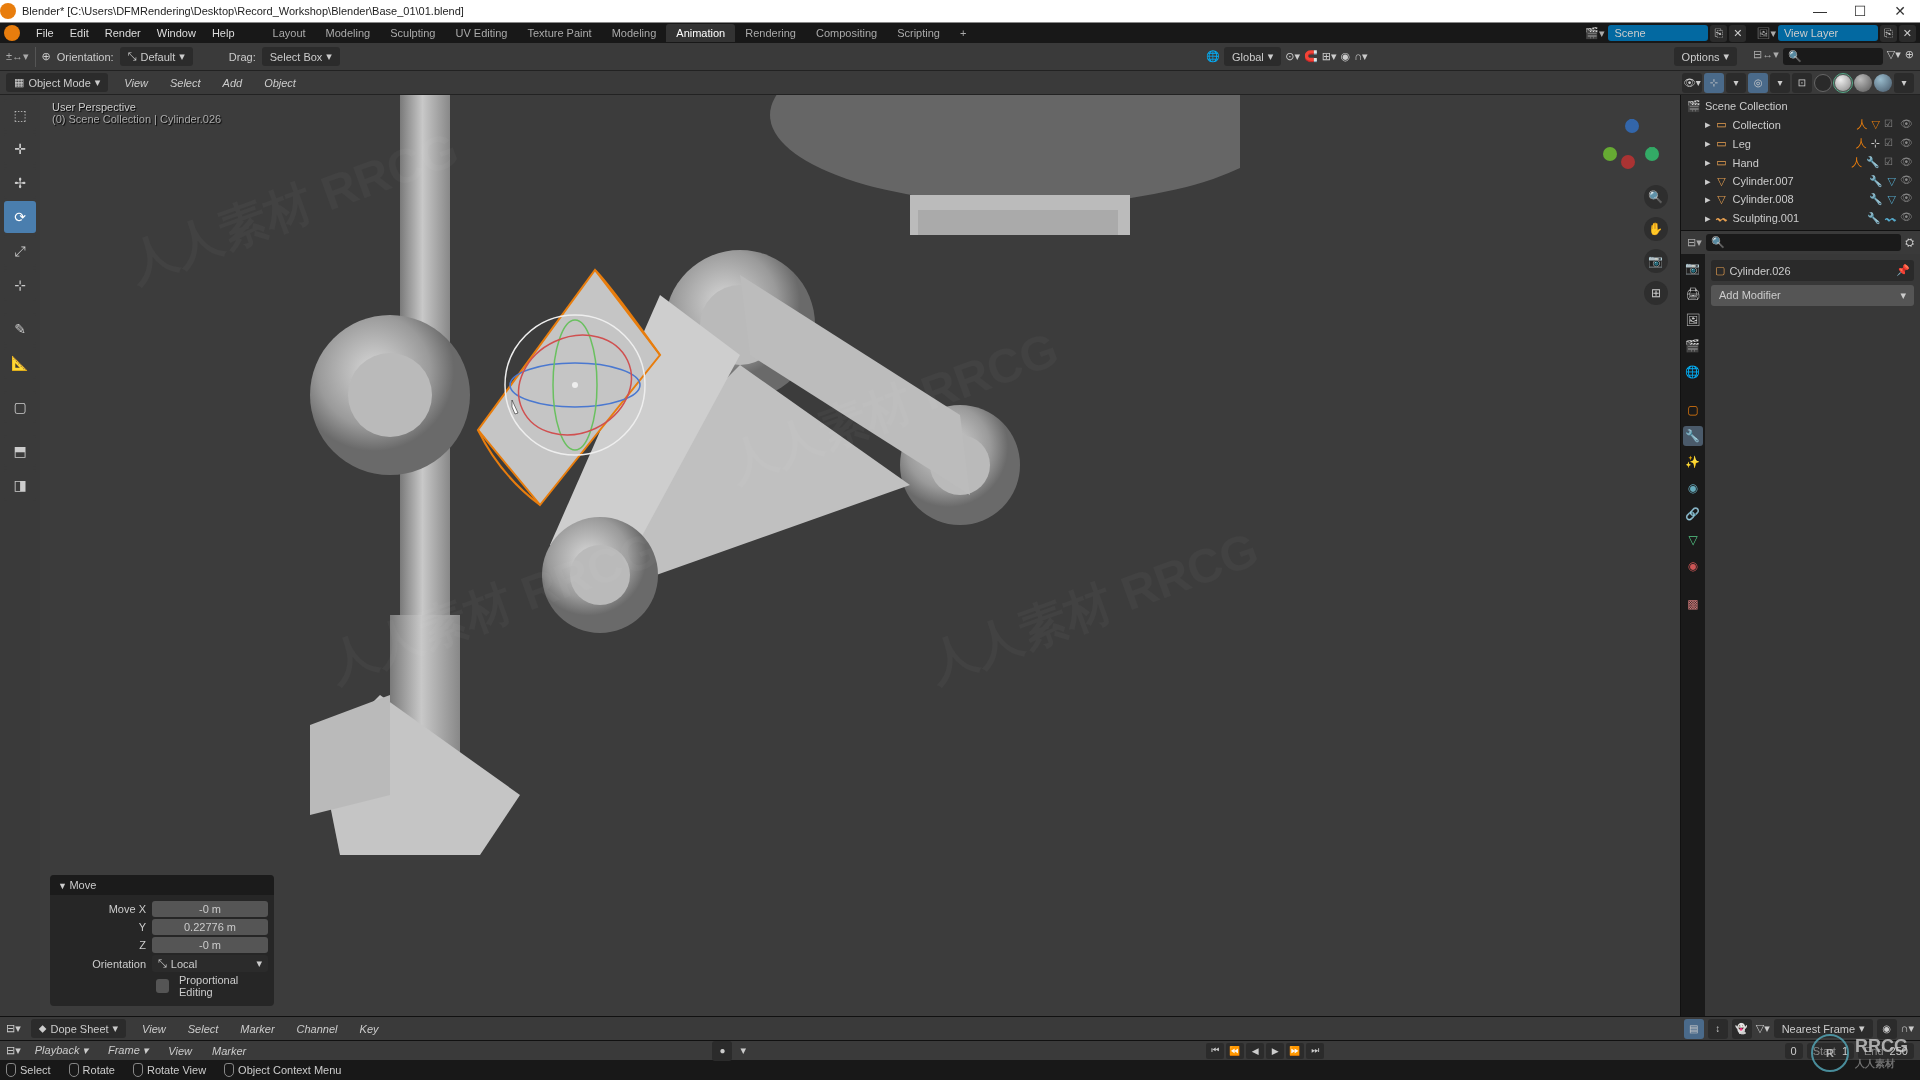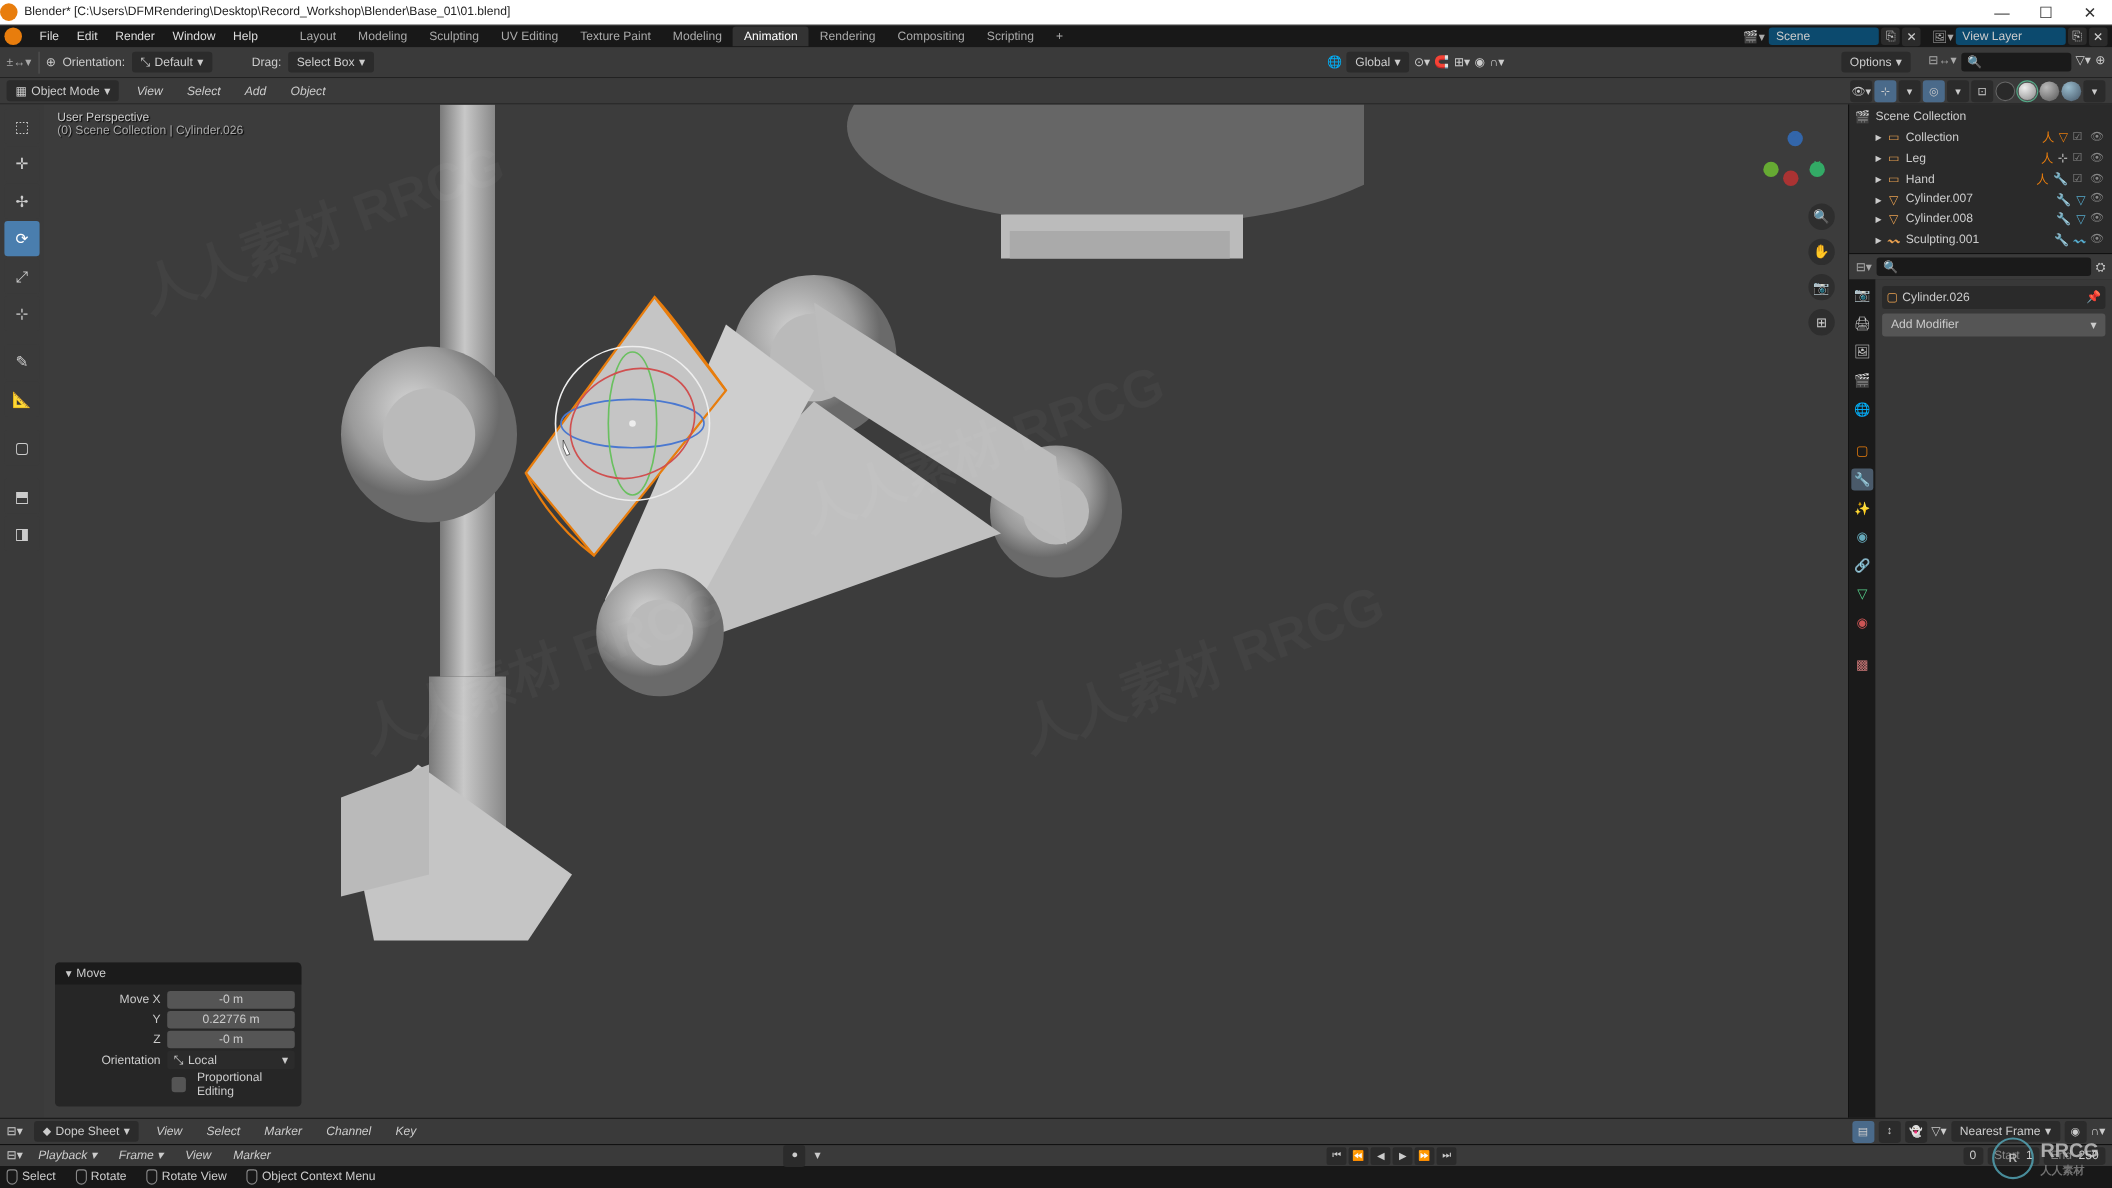--- a/index.html
+++ b/index.html
@@ -13,21 +13,21 @@
   .win-btn { width: 40px; height: 22px; display: flex; align-items: center; justify-content: center; color: #333; font-size: 14px; }
   
   
   .menubar { height: 20px; background: #181818; display: flex; align-items: center; padding: 0 4px; }
   .blender-logo { width: 16px; height: 16px; background: #e87d0d; border-radius: 50%; margin-right: 8px; }
   .menubar .menu-item { padding: 3px 8px; color: #ddd; cursor: pointer; }
   .workspace-tabs { display: flex; margin-left: 20px; }
   .workspace-tab { padding: 3px 10px; color: #aaa; cursor: pointer; }
   .workspace-tab.active { background: #333; color: #fff; border-radius: 3px 3px 0 0; }
   .scene-input { display: flex; align-items: center; margin-left: auto; gap: 2px; }
-  .scene-field { background: #0c4a6e; padding: 2px 6px; border-radius: 3px; width: 100px; color: #ccc; display: flex; gap: 4px; }
+  .scene-field { background: #0369a1; padding: 2px 6px; border-radius: 3px; width: 100px; color: #ccc; display: flex; gap: 4px; }
   
   
   .tool-header { height: 28px; background: #3a3a3a; display: flex; align-items: center; padding: 0 6px; gap: 6px; border-bottom: 1px solid #222; }
   .tool-header .sep { width: 1px; height: 20px; background: #555; }
   .header-dropdown { background: #2b2b2b; padding: 3px 8px; border-radius: 3px; display: flex; align-items: center; gap: 4px; }
   
   
   .second-header { height: 24px; background: #3a3a3a; display: flex; align-items: center; padding: 0 6px; gap: 10px; border-bottom: 1px solid #222; }
   .mode-selector { background: #2b2b2b; padding: 3px 8px; border-radius: 3px; display: flex; align-items: center; gap: 4px; }
   .header-menu-item { padding: 3px 6px; cursor: pointer; font-style: italic; }

